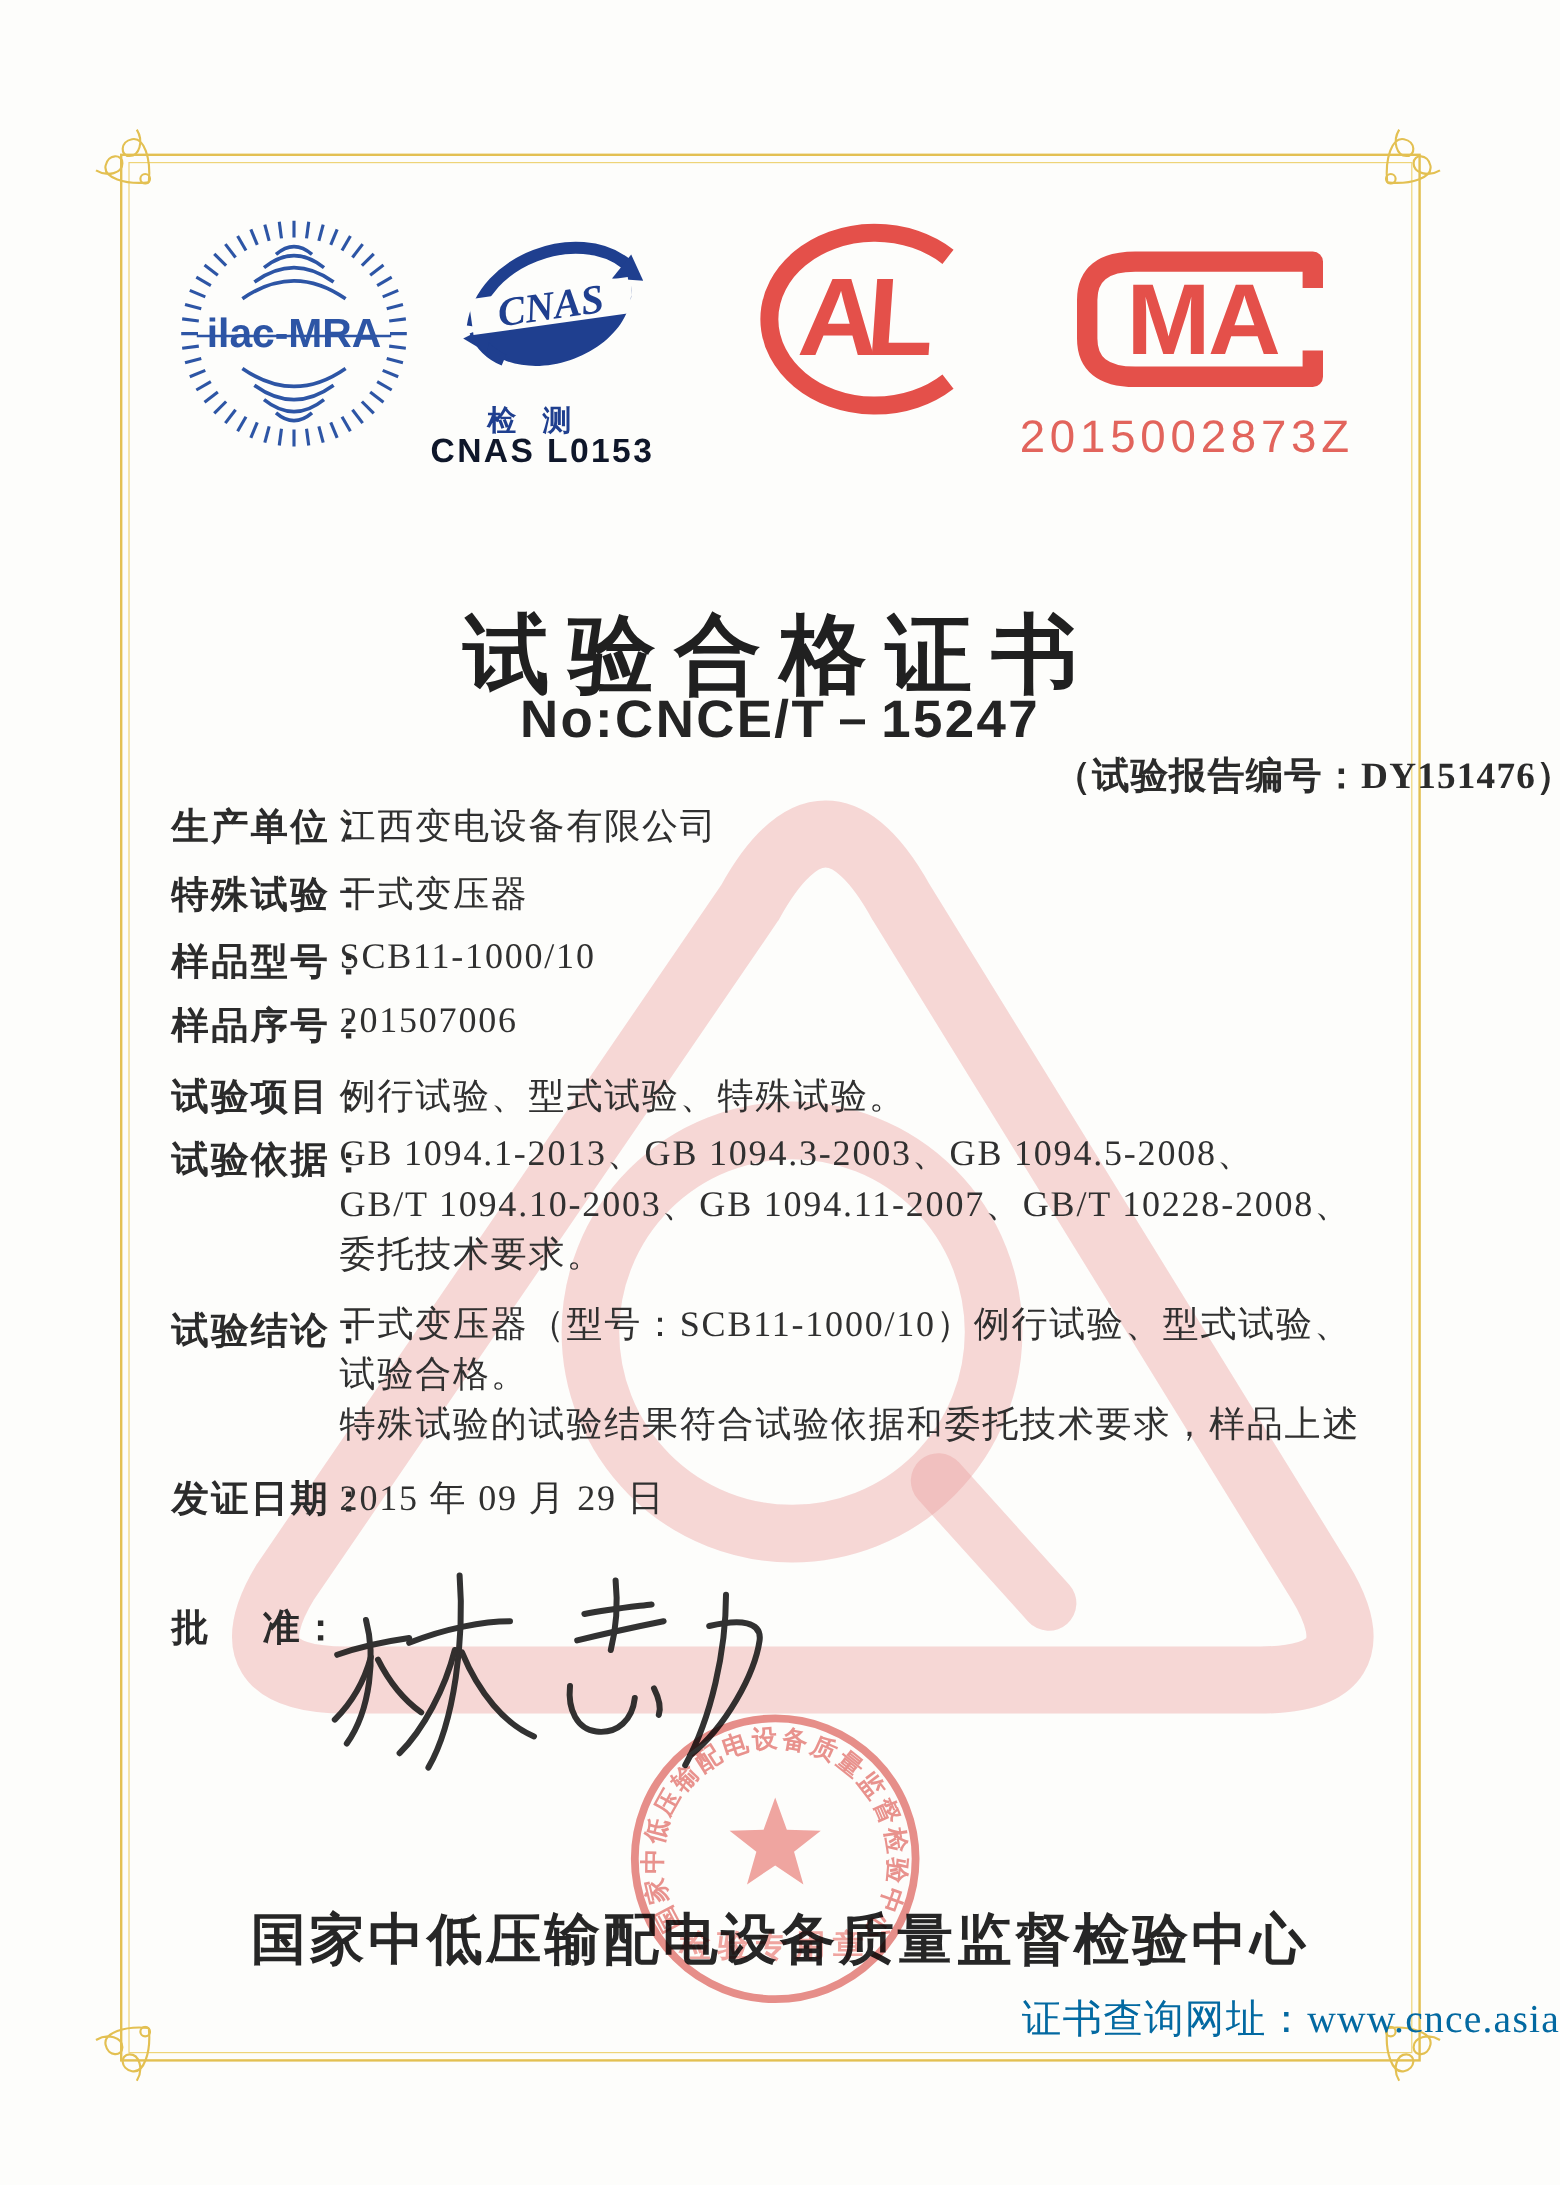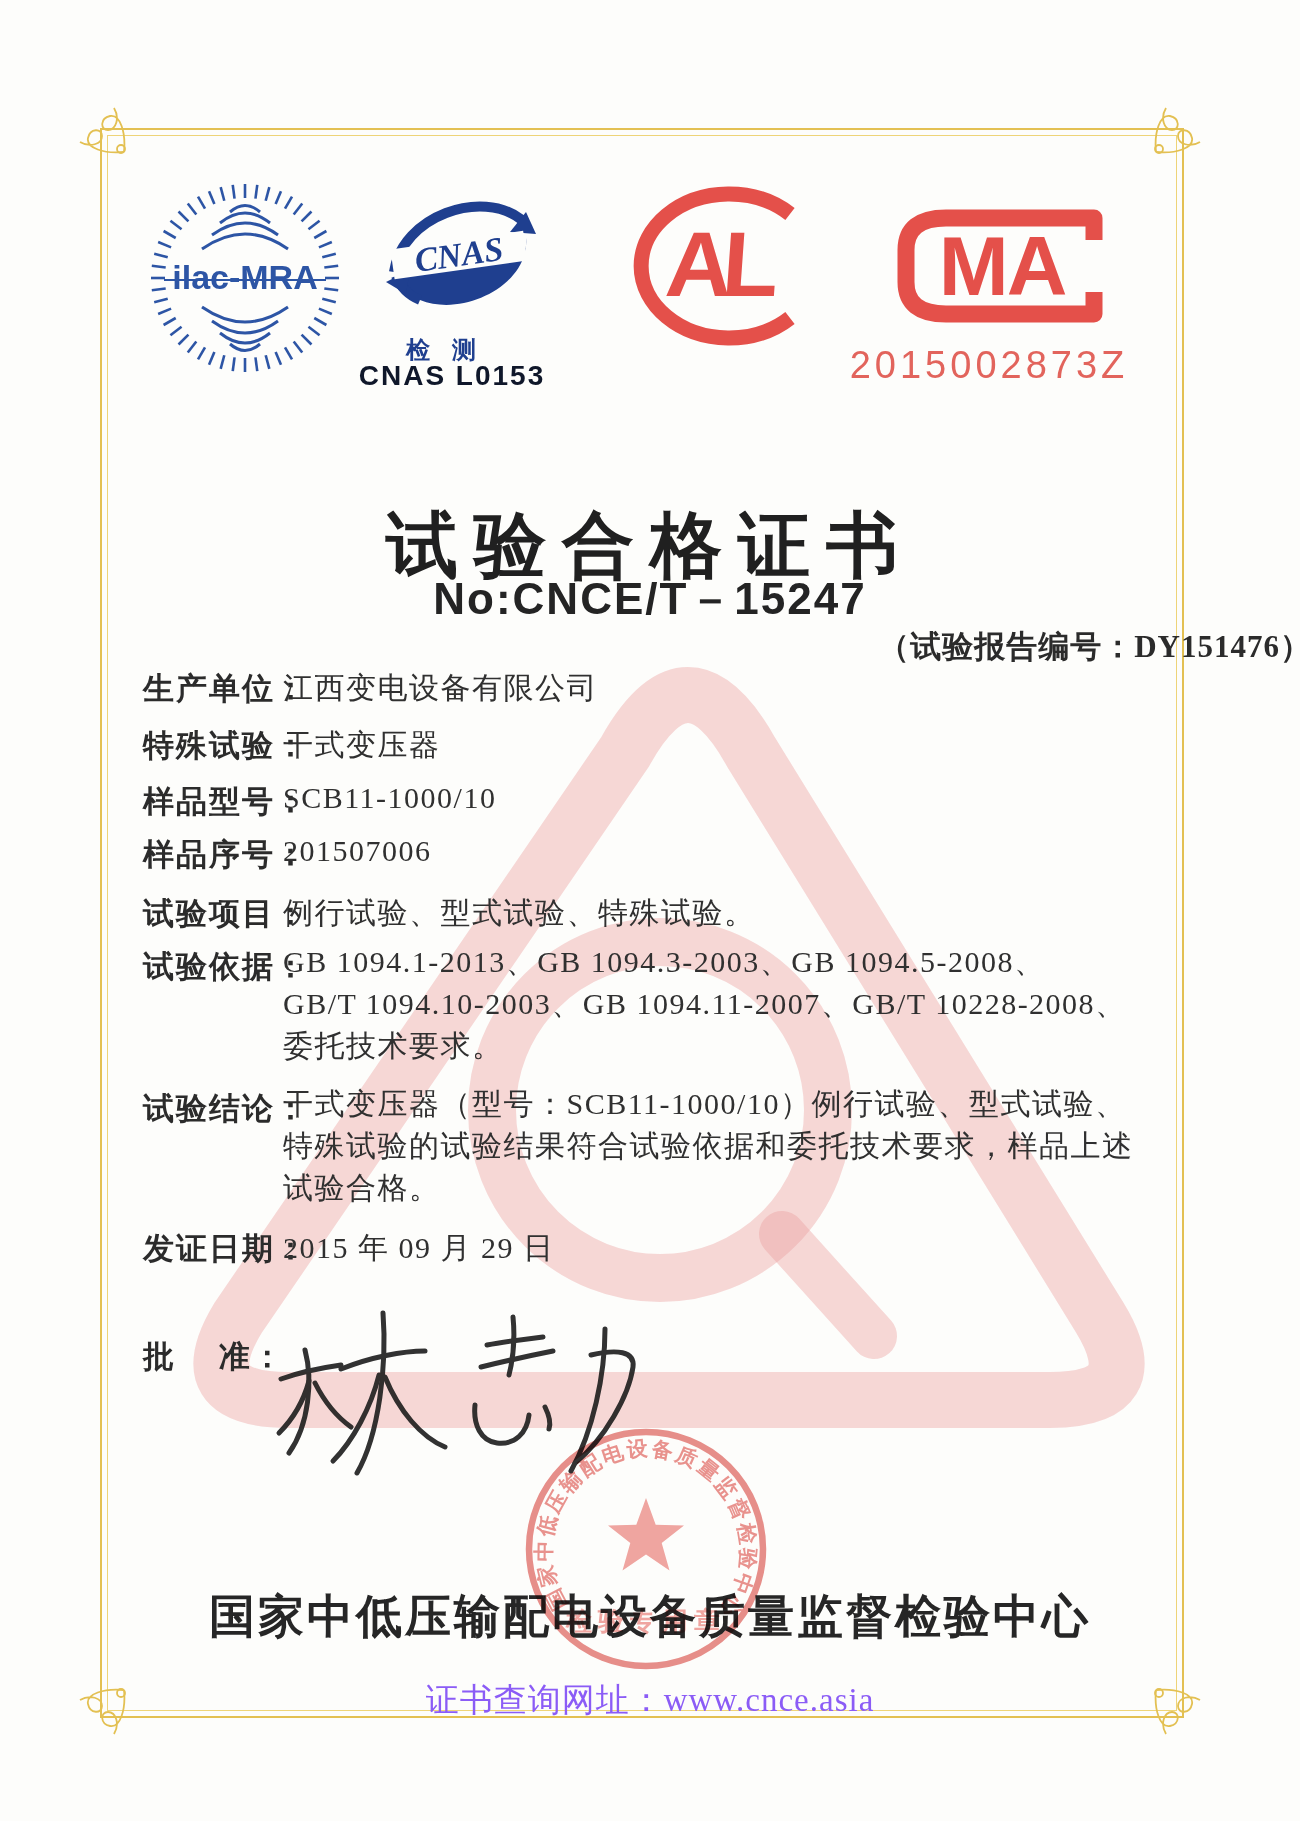--- a/index.html
+++ b/index.html
@@ -30,22 +30,22 @@
     font:600 31px "Liberation Serif",serif;color:#2b2b2b;letter-spacing:1px;padding-left:12px;}
   
   .rlabel{position:absolute;left:143px;white-space:nowrap;
     font:600 31px "Liberation Serif",serif;color:#2b2b2b;letter-spacing:2px;}
   .rvalue{position:absolute;left:283px;white-space:nowrap;
     font:400 30px "Liberation Serif",serif;color:#303030;letter-spacing:1.5px;}
   .rvalue.multi div{line-height:42px;}
   
   .org-line{position:absolute;left:0;top:1586px;width:100%;text-align:center;
     font:600 46px "Liberation Serif",serif;color:#262626;letter-spacing:3px;}
-  .query-line{position:absolute;left:0;top:1660px;width:100%;text-align:center;
-    font:500 33px "Liberation Serif",serif;color:#8b5cf6;letter-spacing:1px;margin-top:18px;}
+  .query-line{position:absolute;left:0;top:1660px;width:100%;text-align:right;
+    font:500 33px "Liberation Serif",serif;color:#0369a1;letter-spacing:1px;}
   .sig-name{position:absolute;left:330px;top:1360px;font:400 60px "Liberation Serif",serif;
     color:transparent;letter-spacing:40px;}
   .stampwrap{position:absolute;left:514px;top:1420px;width:264px;height:264px;
     mix-blend-mode:multiply;opacity:.88;}
   svg{display:block;}
 </style>
 </head>
 <body>
 
 <div class="page">
@@ -202,22 +202,22 @@
   <div class="rlabel" style="top:946px">试验依据：</div>
   <div class="rvalue multi" style="top:941px">
     <div>GB 1094.1-2013、GB 1094.3-2003、GB 1094.5-2008、</div>
     <div>GB/T 1094.10-2003、GB 1094.11-2007、GB/T 10228-2008、</div>
     <div>委托技术要求。</div>
   </div>
 
   <div class="rlabel" style="top:1088px">试验结论：</div>
   <div class="rvalue multi" style="top:1083px">
     <div>干式变压器（型号：SCB11-1000/10）例行试验、型式试验、</div>
+    <div>试验合格。</div>
     <div>特殊试验的试验结果符合试验依据和委托技术要求，样品上述</div>
-    <div>试验合格。</div>
   </div>
 
   <div class="rlabel" style="top:1228px">发证日期：</div>
   <div class="rvalue" style="top:1228px">2015 年 09 月 29 日</div>
 
   <div class="rlabel" style="top:1336px">批　 准：</div>
 
   <span class="sig-name">林志力</span>
   <svg class="abs" style="left:275px;top:1295px;" width="400" height="215" viewBox="0 0 400 215">
     <g stroke="#1d1d1d" stroke-width="5" fill="none" stroke-linecap="round" opacity="0.9">

